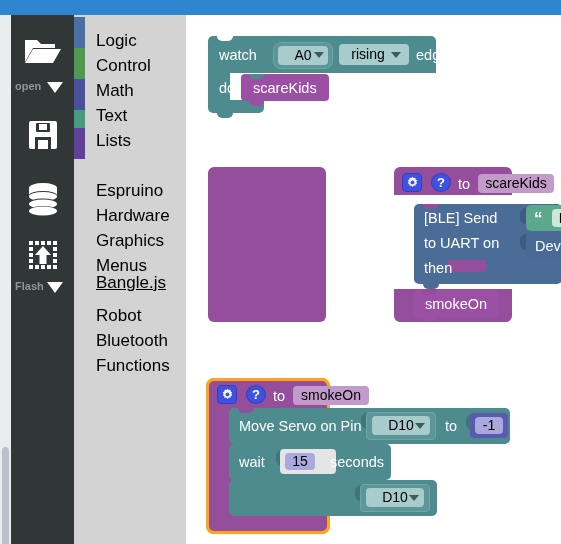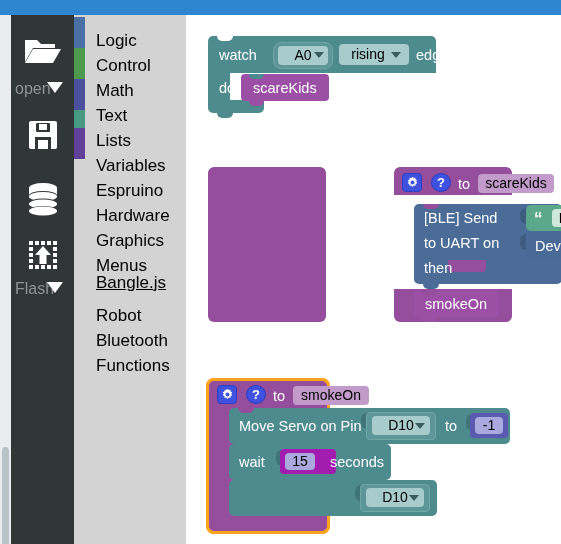--- a/index.html
+++ b/index.html
@@ -15,21 +15,21 @@
 
   
   .page-scroll-track{position:absolute;left:0;top:15px;width:11px;height:529px;background:#e9edee;}
   .page-scroll-thumb{position:absolute;left:2px;top:432px;width:7px;height:112px;background:#b9c2c9;border-radius:4px;}
 
   
   .toolbar{position:absolute;left:11px;top:15px;width:63px;height:529px;background:#313737;}
   .tool-item{position:absolute;left:0;width:63px;text-align:center;color:#fff;}
   .tool-icon{display:block;margin:0 auto;}
   .tool-label{
-    position:absolute;left:4px;font-size:16px;font-weight:normal;color:#8d9695;
+    position:absolute;left:4px;font-size:11px;font-weight:bold;color:#8d9695;
     letter-spacing:0;
   }
   .tool-caret{
     position:absolute;width:0;height:0;border-left:8px solid transparent;
     border-right:8px solid transparent;border-top:11px solid #ffffff;
   }
 
   
   .catlist{position:absolute;left:74px;top:15px;width:112px;height:529px;background:#d3d3d3;}
   .cat-swatch{position:absolute;left:0;width:11px;height:31px;}
@@ -137,21 +137,20 @@
   <div class="cat-swatch" style="top:64px;background:#4a4f9e;"></div>
   <div class="cat-swatch" style="top:95px;background:#479b80;"></div>
   <div class="cat-swatch" style="top:105px;background:#479b80;height:8px;"></div>
   <div class="cat-swatch" style="top:113px;background:#60409a;"></div>
 
   <div class="cat-row" style="top:13px;">Logic</div>
   <div class="cat-row" style="top:38px;">Control</div>
   <div class="cat-row" style="top:63px;">Math</div>
   <div class="cat-row" style="top:88px;">Text</div>
   <div class="cat-row" style="top:113px;">Lists</div>
-  <div class="cat-row" style="top:138px;">Variables</div>
   <div class="cat-row" style="top:163px;">Espruino</div>
   <div class="cat-row" style="top:188px;">Hardware</div>
   <div class="cat-row" style="top:238px;">Menus</div>
   <div class="cat-row" style="top:213px;">Graphics</div>
   <div class="cat-row" style="top:255px;text-decoration:underline;">Bangle.js</div>
   <div class="cat-row" style="top:288px;text-align:right;">Robot</div>
   <div class="cat-row" style="top:313px;">Bluetooth</div>
   <div class="cat-row" style="top:338px;">Functions</div>
 </div>
 
@@ -271,21 +270,21 @@
     <div style="position:absolute;left:237px;top:6px;width:7px;height:16px;background:#3f7578;border-radius:6px 0 0 6px;"></div>
     <div style="position:absolute;left:241px;top:5px;width:38px;height:25px;background:#5a5ab0;border-radius:4px;">
       <div class="field" style="left:5px;top:4px;width:28px;height:17px;line-height:17px;background:#a9a9dd;">-1</div>
     </div>
   </div>
 
   <div class="blk" style="left:43px;top:429px;width:162px;height:36px;background:#4e8b8f;border-radius:5px;">
     <div style="position:absolute;left:9px;top:0;width:16px;height:5px;background:#4e8b8f;border-radius:0 0 6px 6px;"></div>
     <span class="blk-txt" style="position:absolute;left:10px;top:11px;">wait</span>
     <div style="position:absolute;left:47px;top:6px;width:7px;height:16px;background:#3f7578;border-radius:6px 0 0 6px;"></div>
-    <div style="position:absolute;left:51px;top:5px;width:56px;height:25px;background:#a21caf;border-radius:4px;">
+    <div style="position:absolute;left:51px;top:5px;width:56px;height:25px;background:#e5e5e5;border-radius:4px;">
       <div class="field" style="left:5px;top:4px;width:30px;height:17px;line-height:17px;background:#a9a9dd;">15</div>
     </div>
     <span class="blk-txt" style="position:absolute;left:101px;top:11px;">seconds</span>
   </div>
 
   <div class="blk" style="left:43px;top:465px;width:208px;height:36px;background:#4e8b8f;border-radius:5px;">
     <div style="position:absolute;left:9px;top:0;width:16px;height:5px;background:#4e8b8f;border-radius:0 0 6px 6px;"></div>
     <div style="position:absolute;left:9px;top:36px;width:16px;height:5px;background:#4e8b8f;border-radius:0 0 6px 6px;"></div>
     <div style="position:absolute;left:126px;top:5px;width:7px;height:16px;background:#3f7578;border-radius:6px 0 0 6px;"></div>
     <div style="position:absolute;left:131px;top:4px;width:68px;height:26px;background:#5c9699;border-radius:4px;border:1px solid #6fa6a8;">

